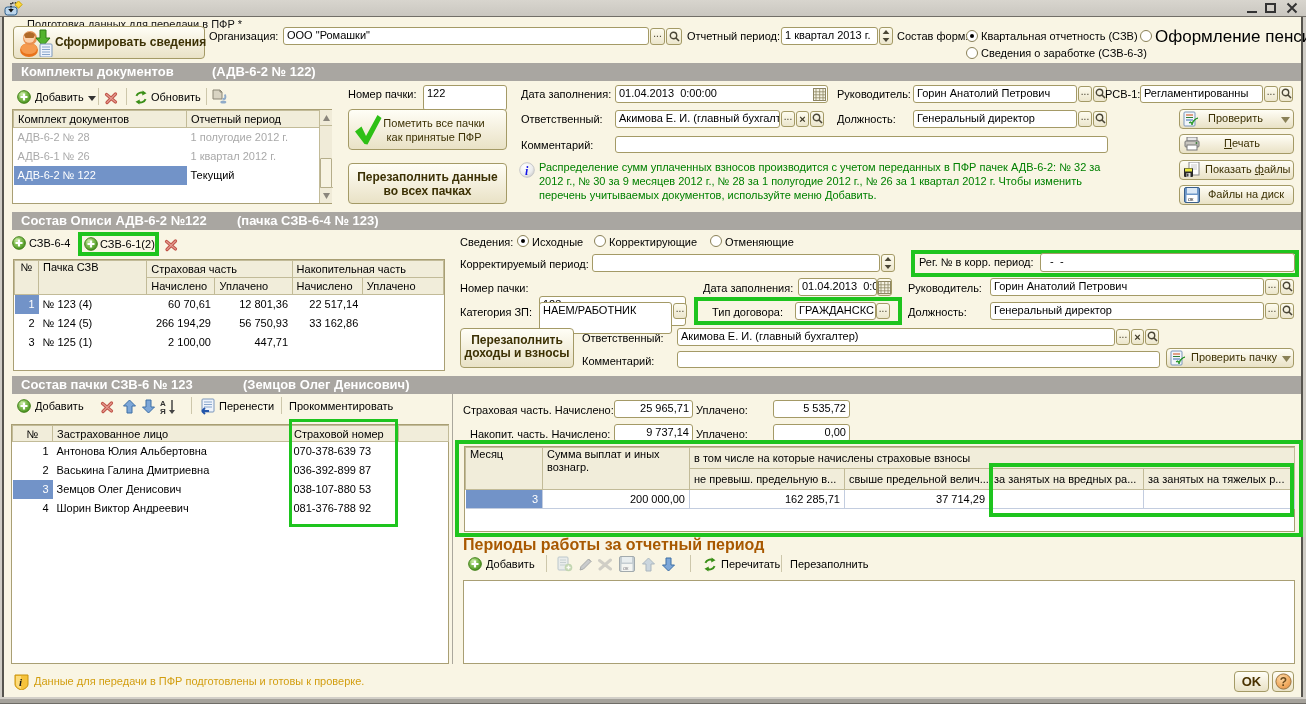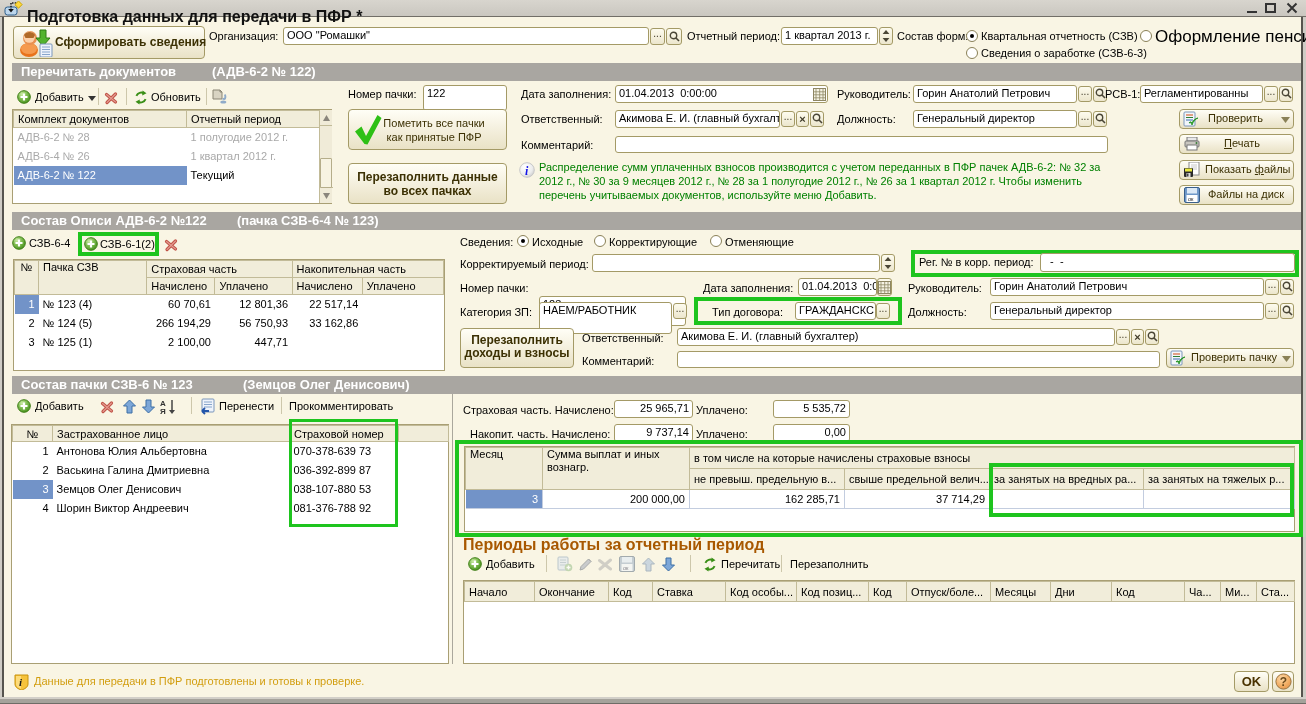--- a/index.html
+++ b/index.html
@@ -68,21 +68,21 @@
 <div class="ab" style="left:0;top:699px;width:1306px;height:4px;background:#a5a29b"></div>
 <div class="ab" style="left:0;top:703px;width:1306px;height:1px;background:#6e6c66"></div>
 
 <svg class="ab" style="left:4px;top:1px" width="20" height="15" viewBox="0 0 20 15">
     <rect x="1" y="6" width="12" height="8" rx="2.5" fill="#bcd6ec" stroke="#2b5d8a"></rect>
     <path d="M7 2v8" stroke="#222" stroke-width="1.6" stroke-dasharray="1.5 1.2"></path>
     <path d="M4.2 8l2.8 3.4L9.8 8z" fill="#111"></path>
     <path d="M8 2h5" stroke="#222" stroke-width="1.6" stroke-dasharray="1.5 1.2"></path>
     <path d="M14.5 0l3.6 3.6-3.6 3.6-3.6-3.6z" fill="#ffd73e" stroke="#c8a500"></path>
   </svg>
-<div class="lbl" style="left:27px;top:10px;font-weight:bold;font-size:16px;color:#111">Подготовка данных для передачи в ПФР *</div>
+<div class="lbl" style="left:27px;top:18px;font-weight:normal;font-size:11px;color:#111">Подготовка данных для передачи в ПФР *</div>
 <div class="ab" style="left:1247px;top:11px;width:10px;height:2px;background:#333"></div>
 <div class="ab" style="left:1265px;top:3px;width:11px;height:10px;border:2px solid #333"></div>
 <svg class="ab" style="left:1286px;top:2px" width="12" height="12" viewBox="0 0 12 12">
     <path d="M1.5 1.5l9 9M10.5 1.5l-9 9" stroke="#333" stroke-width="2"></path>
   </svg>
 
 <div class="btn" style="left:13px;top:26px;width:192px;height:33px"></div>
 <svg class="ab" style="left:19px;top:29px" width="34" height="28" viewBox="0 0 34 28">
 <ellipse cx="10" cy="21" rx="9" ry="7" fill="#e8731c"></ellipse>
     <ellipse cx="10" cy="19.5" rx="8" ry="5.5" fill="#f59a4e"></ellipse>
@@ -108,21 +108,21 @@
     </svg></div>
 <div class="lbl" style="left:897px;top:30px;font-size:11px">Состав форм:</div>
 <div class="radio on" style="left:966px;top:30px"></div>
 <div class="lbl" style="left:981px;top:30px;font-size:11px">Квартальная отчетность (СЗВ)</div>
 <div class="radio" style="left:1140px;top:30px"></div>
 <div class="lbl" style="left:1155px;top:30px;font-size:17px">Оформление пенсии (СПВ)</div>
 <div class="radio" style="left:966px;top:47px"></div>
 <div class="lbl" style="left:981px;top:47px;font-size:11px">Сведения о заработке (СЗВ-6-3)</div>
 
 <div class="sech" style="top:63px">
-    <span style="left:9px">Перечитать документов</span>
+    <span style="left:9px">Комплекты документов</span>
     <span style="left:200px">(АДВ-6-2 № 122)</span>
   </div>
 
 <svg class="ab" style="left:17px;top:90px" width="14" height="14">
     <use href="#plus"></use>
   </svg>
 <div class="lbl" style="left:35px;top:91px;font-size:11px">Добавить</div>
 <svg class="ab" style="left:88px;top:96px" width="8" height="5" viewBox="0 0 8 5">
     <path d="M0 0h8L4 5z" fill="#333"></path>
   </svg>
@@ -152,21 +152,21 @@
 <tbody>
         <tr style="height:17px">
           <th>Комплект документов</th>
           <th>Отчетный период</th>
         </tr>
 <tr style="height:19px">
           <td class="graytx">АДВ-6-2 № 28</td>
           <td class="graytx">1 полугодие 2012 г.</td>
         </tr>
 <tr style="height:19px">
-          <td class="graytx">АДВ-6-4 № 26</td>
+          <td class="graytx">АДВ-6-1 № 26</td>
           <td class="graytx">1 квартал 2012 г.</td>
         </tr>
 <tr style="height:19px">
           <td class="selblue">АДВ-6-2 № 122</td>
           <td>Текущий</td>
         </tr>
 <tr style="height:18px">
           <td></td>
           <td></td>
         </tr>
@@ -589,36 +589,20 @@
         <col style="width:38px">
         <col style="width:84px">
         <col style="width:60px">
         <col style="width:61px">
         <col style="width:73px">
         <col style="width:36px">
         <col style="width:36px">
         <col style="width:38px">
       </colgroup>
 <tbody>
-<tr style="height:20px">
-          <th>Начало</th>
-          <th>Окончание</th>
-          <th>Код</th>
-          <th>Ставка</th>
-          <th>Код особы...</th>
-          <th>Код позиц...</th>
-          <th>Код</th>
-          <th>Отпуск/боле...</th>
-          <th>Месяцы</th>
-          <th>Дни</th>
-          <th>Код</th>
-          <th>Ча...</th>
-          <th>Ми...</th>
-          <th>Ста...</th>
-        </tr>
 </tbody>
     </table>
 </div>
 
 <div class="btn" style="left:1234px;top:671px;width:35px;height:21px;font-weight:bold;font-size:13px;text-align:center;line-height:19px;color:#4a3300">OK</div>
 <div class="btn" style="left:1272px;top:671px;width:22px;height:21px"></div>
 <svg class="ab" style="left:1275px;top:673px" width="17" height="17" viewBox="0 0 17 17">
     <defs>
       <radialGradient id="oq" cx="38%" cy="30%" r="80%">
         <stop offset="0" stop-color="#fcd9a8"></stop>

